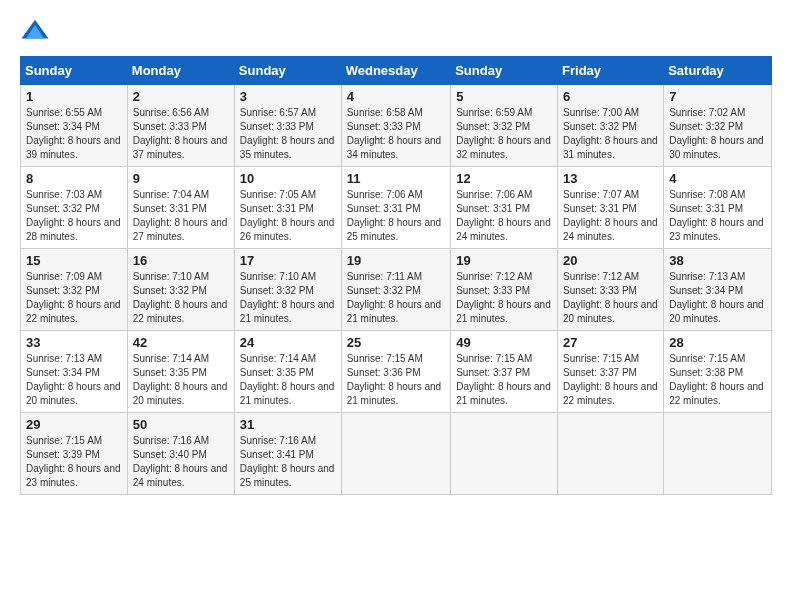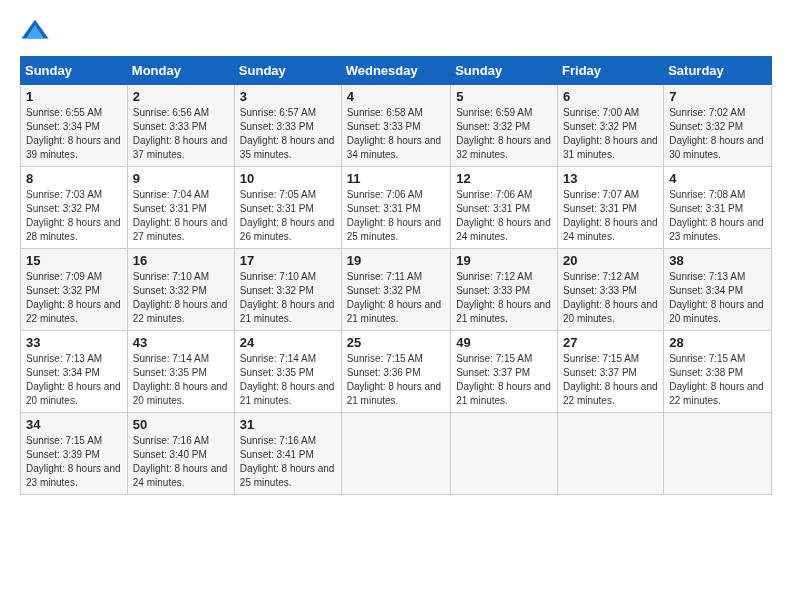--- a/index.html
+++ b/index.html
@@ -306,21 +306,21 @@
         <tr>
           <td>
           <span class="day-num">33</span>
           <div class="day-info">
             Sunrise: 7:13 AM<br>
             Sunset: 3:34 PM<br>
             Daylight: 8 hours and 20 minutes.
           </div>
         </td>
           <td>
-          <span class="day-num">43</span>
+          <span class="day-num">42</span>
           <div class="day-info">
             Sunrise: 7:14 AM<br>
             Sunset: 3:35 PM<br>
             Daylight: 8 hours and 20 minutes.
           </div>
         </td>
           <td>
           <span class="day-num">24</span>
           <div class="day-info">
             Sunrise: 7:14 AM<br>
@@ -356,21 +356,21 @@
           <span class="day-num">28</span>
           <div class="day-info">
             Sunrise: 7:15 AM<br>
             Sunset: 3:38 PM<br>
             Daylight: 8 hours and 22 minutes.
           </div>
         </td>
         </tr>
         <tr>
           <td>
-          <span class="day-num">34</span>
+          <span class="day-num">29</span>
           <div class="day-info">
             Sunrise: 7:15 AM<br>
             Sunset: 3:39 PM<br>
             Daylight: 8 hours and 23 minutes.
           </div>
         </td>
           <td>
           <span class="day-num">50</span>
           <div class="day-info">
             Sunrise: 7:16 AM<br>

